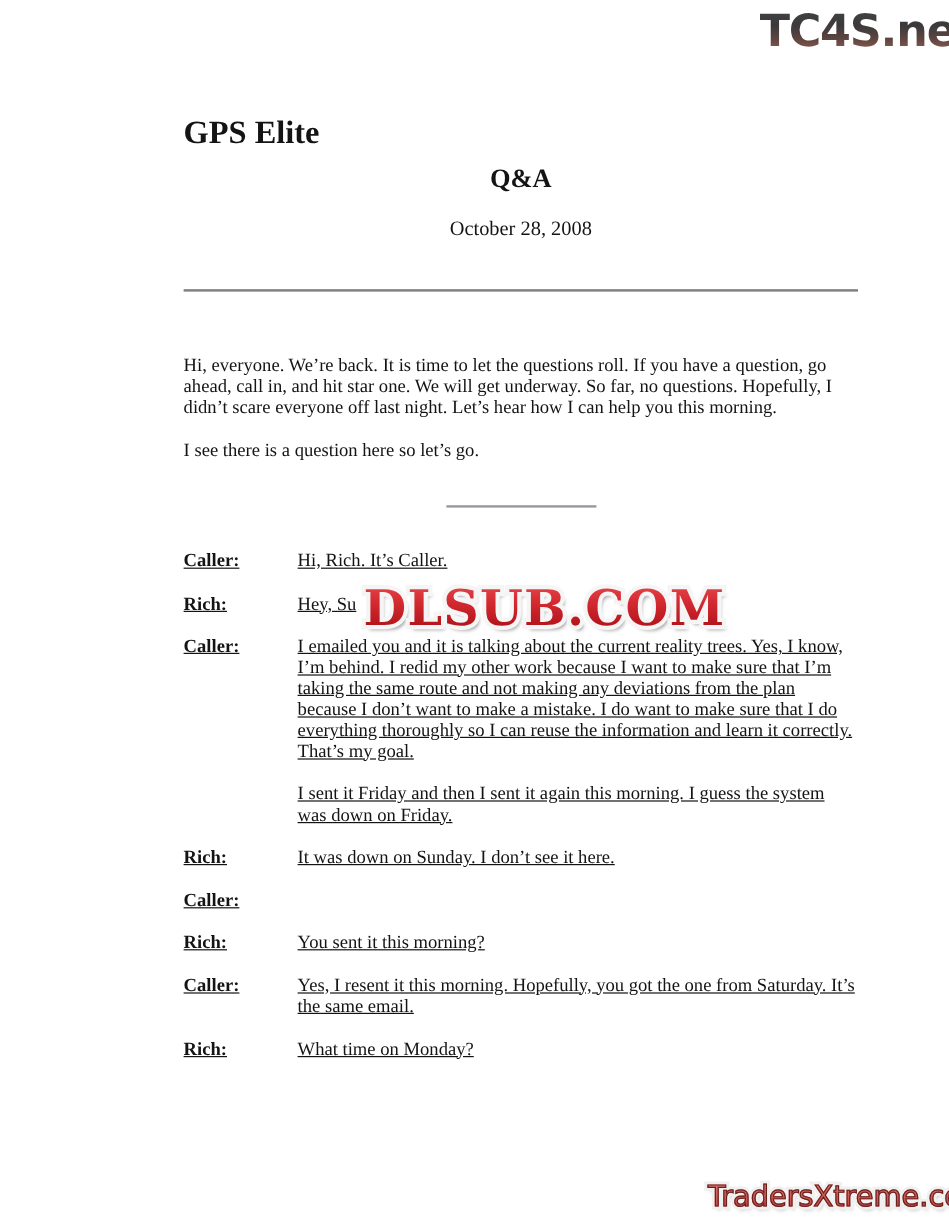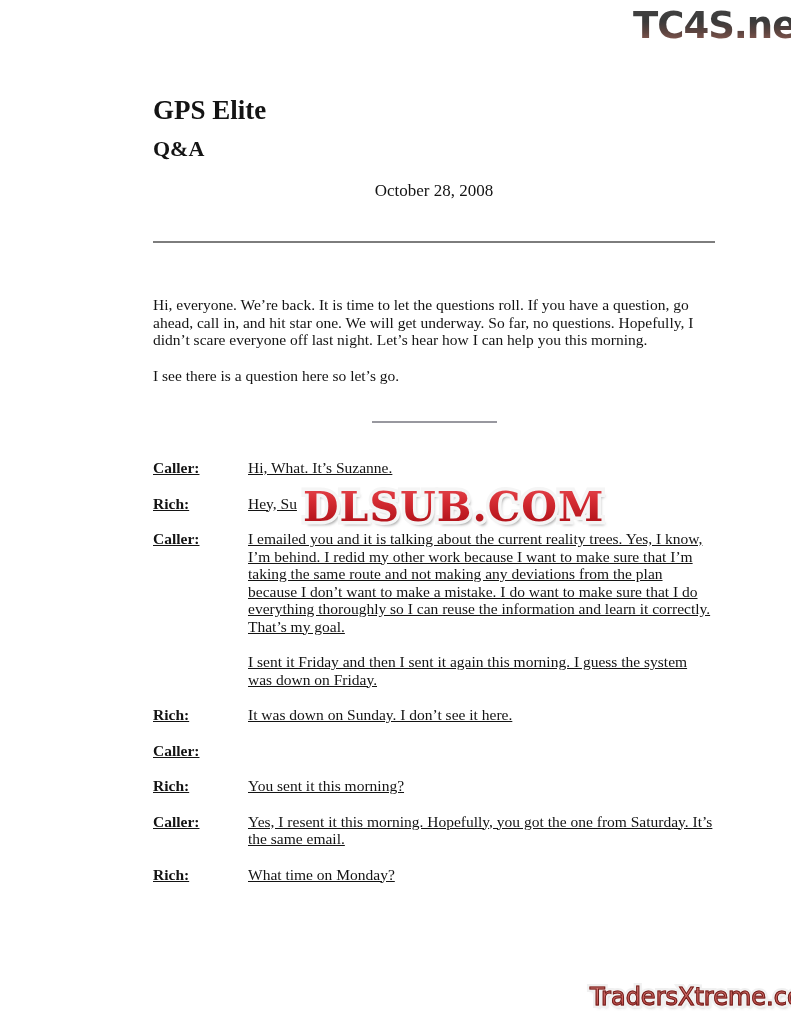--- a/index.html
+++ b/index.html
@@ -52,20 +52,21 @@
   }
   .doc-title {
     margin-top: 95px;
     text-align: left;
     font-size: 27px;
     line-height: 30px;
     font-weight: bold;
   }
   .doc-subtitle {
     margin-top: 12px;
+    text-align: center;
     font-size: 22px;
     line-height: 24px;
     font-weight: bold;
   }
   .doc-date {
     margin-top: 20px;
     text-align: center;
     font-size: 17px;
     line-height: 19px;
   }
@@ -171,21 +172,21 @@
 
     <p class="intro-1">Hi, everyone. We’re back. It is time to let the questions roll. If you have a question, go ahead, call in, and hit star one. We will get underway. So far, no questions. Hopefully, I didn’t scare everyone off last night. Let’s hear how I can help you this morning.</p>
     <p class="intro-2">I see there is a question here so let’s go.</p>
 
     <hr class="section-divider">
 
     <div class="dialogue">
 
       <div class="dialogue-row">
         <div class="speaker">Caller:</div>
-        <div class="speech">Hi, What. It’s Suzanne.</div>
+        <div class="speech">Hi, Rich. It’s Caller.</div>
       </div>
 
       <div class="dialogue-row">
         <div class="speaker">Rich:</div>
         <div class="speech">Hey, Su</div>
       </div>
 
       <div class="dialogue-row">
         <div class="speaker">Caller:</div>
         <div class="speech">I emailed you and it is talking about the current reality trees. Yes, I know, I’m behind. I redid my other work because I want to make sure that I’m taking the same route and not making any deviations from the plan because I don’t want to make a mistake. I do want to make sure that I do everything thoroughly so I can reuse the information and learn it correctly. That’s my goal.</div>

